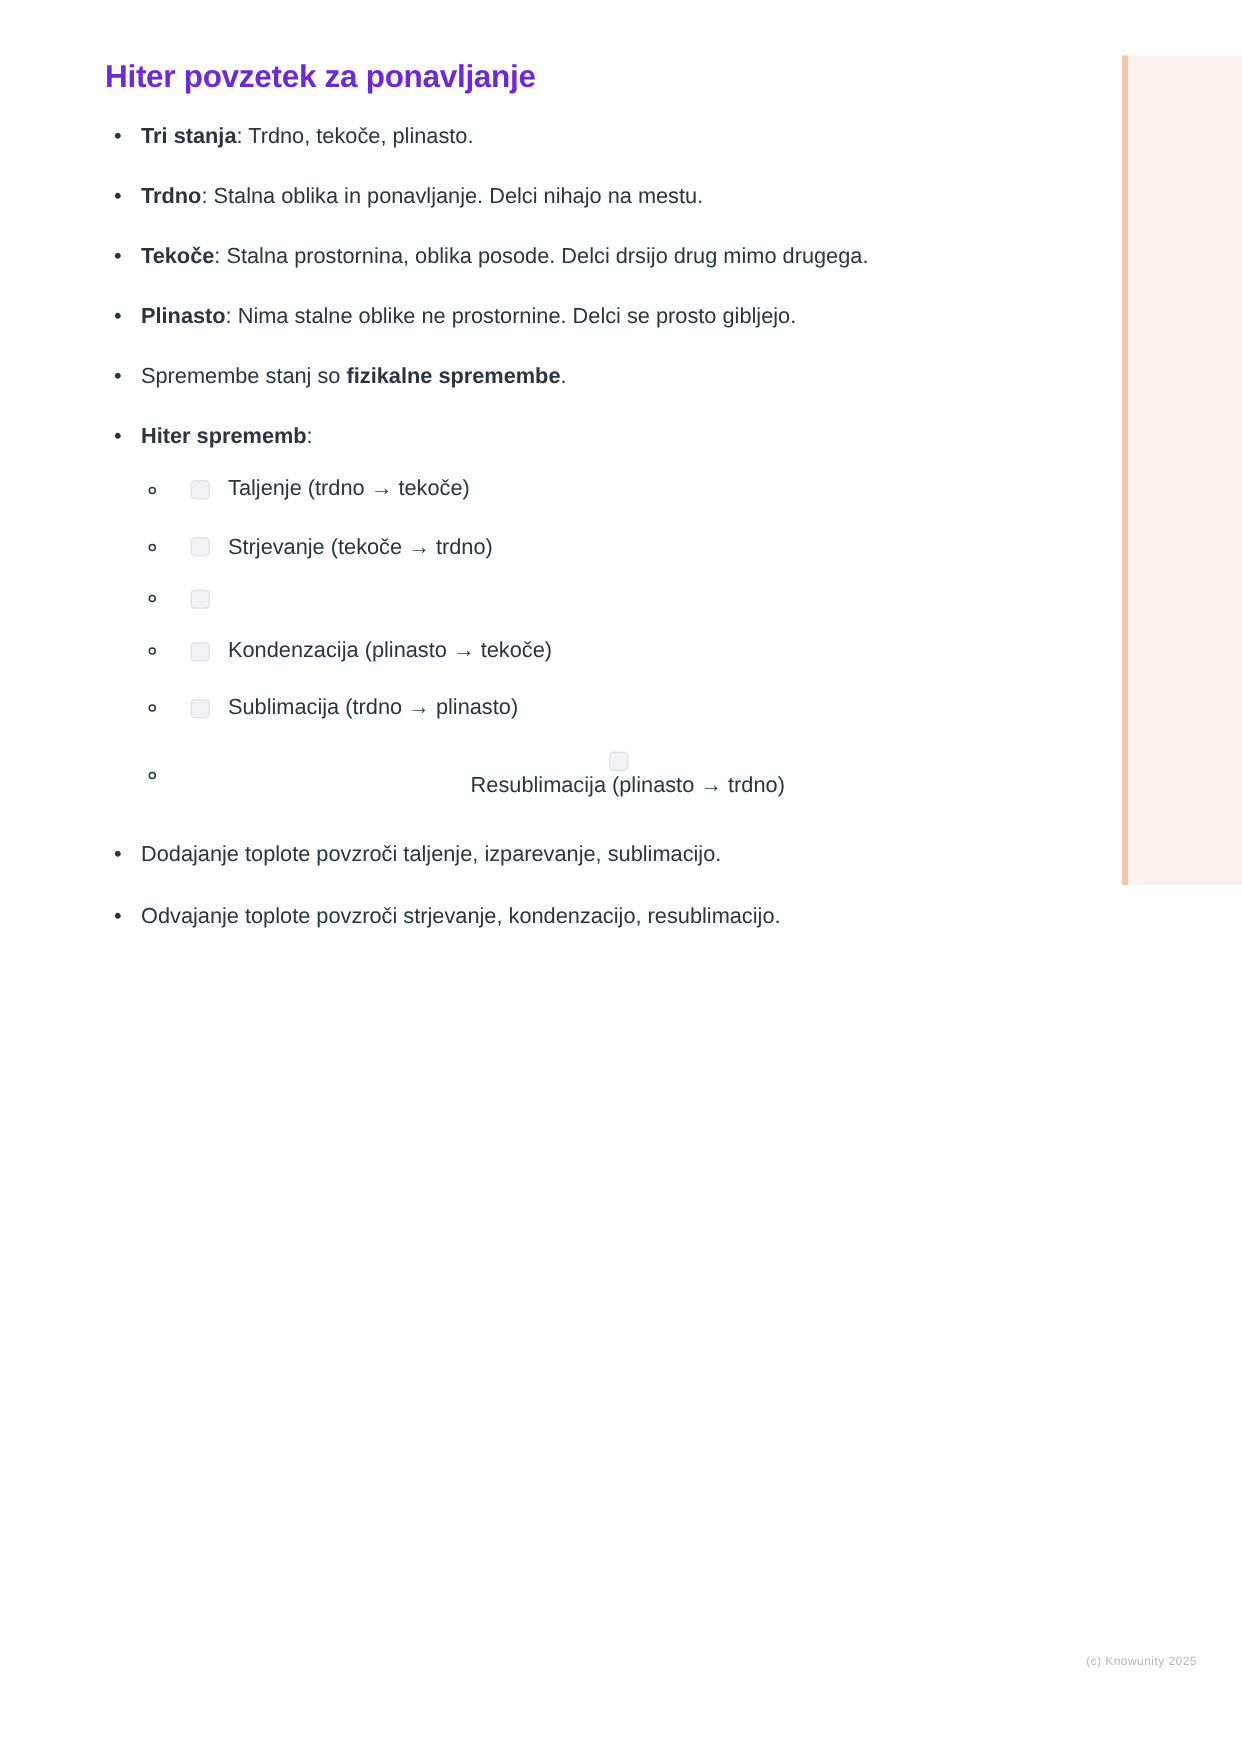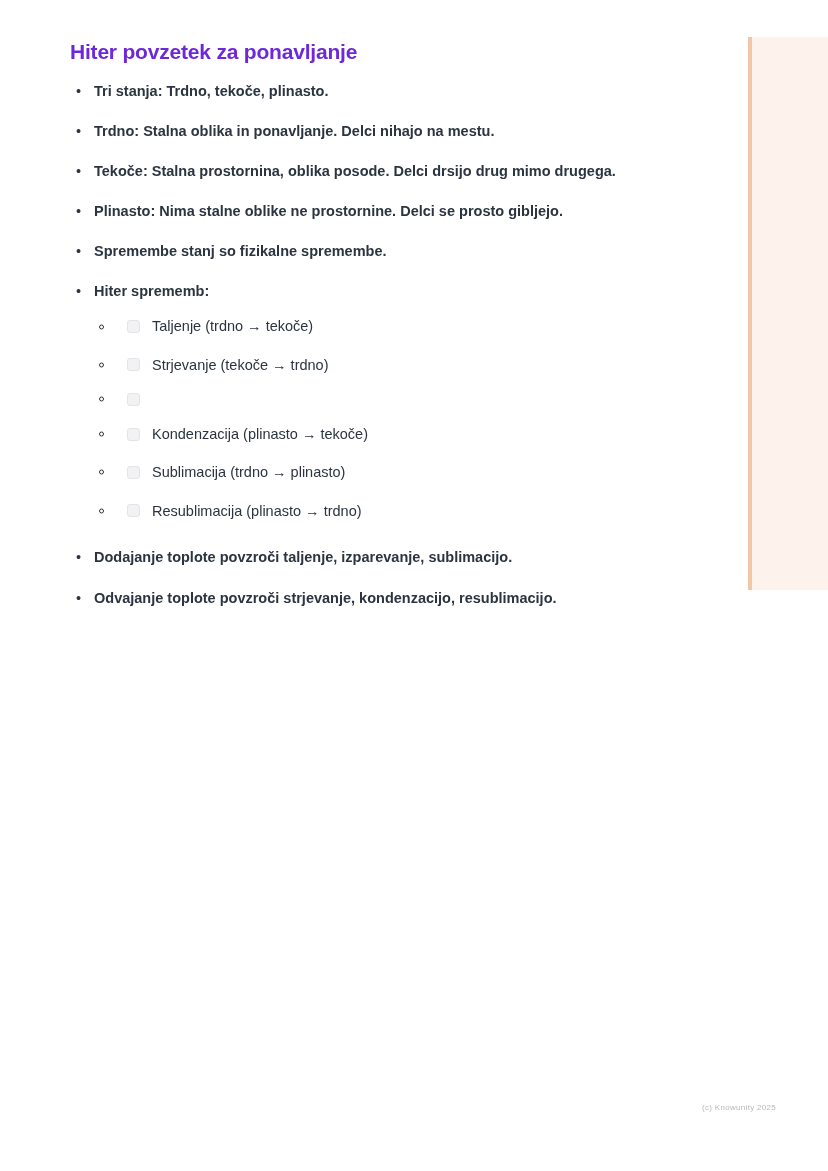--- a/index.html
+++ b/index.html
@@ -74,41 +74,41 @@
     top: 0;
     color: #2b3440;
     font-size: 14.5px;
     line-height: 1.45;
   }
   .bullet-item .strong {
     font-weight: bold;
   }
   .item-text {
     display: inline;
-    font-weight: bold;
   }
 
   
   .sub-list {
     list-style: none;
     margin: 14px 0 2px 0;
     padding: 0;
   }
   .sub-item {
     position: relative;
     padding-left: 33px;
     margin-bottom: 18px;
     font-size: 14.5px;
     line-height: 1.4;
     color: #2b3440;
     display: flex;
     align-items: center;
   }
   .sub-item:last-child {
     margin-bottom: 0;
+    flex-direction: column;
   }
   .sub-item > .sub-marker {
     position: absolute;
     left: 5px;
     top: 50%;
     transform: translateY(-50%);
     width: 5px;
     height: 5px;
     border: 1px solid #2b3440;
     border-radius: 50%;
@@ -141,20 +141,21 @@
   
   .footer {
     position: absolute;
     left: 0;
     top: 1103px;
     width: 776px;
     text-align: right;
     font-size: 8px;
     color: #b8b8bd;
     letter-spacing: 0.3px;
+    padding-left: 22px;
   }
 </style>
 </head>
 <body>
 
 <div class="side-panel">
   <div class="side-panel-accent"></div>
 </div>
 
 <div class="content">

